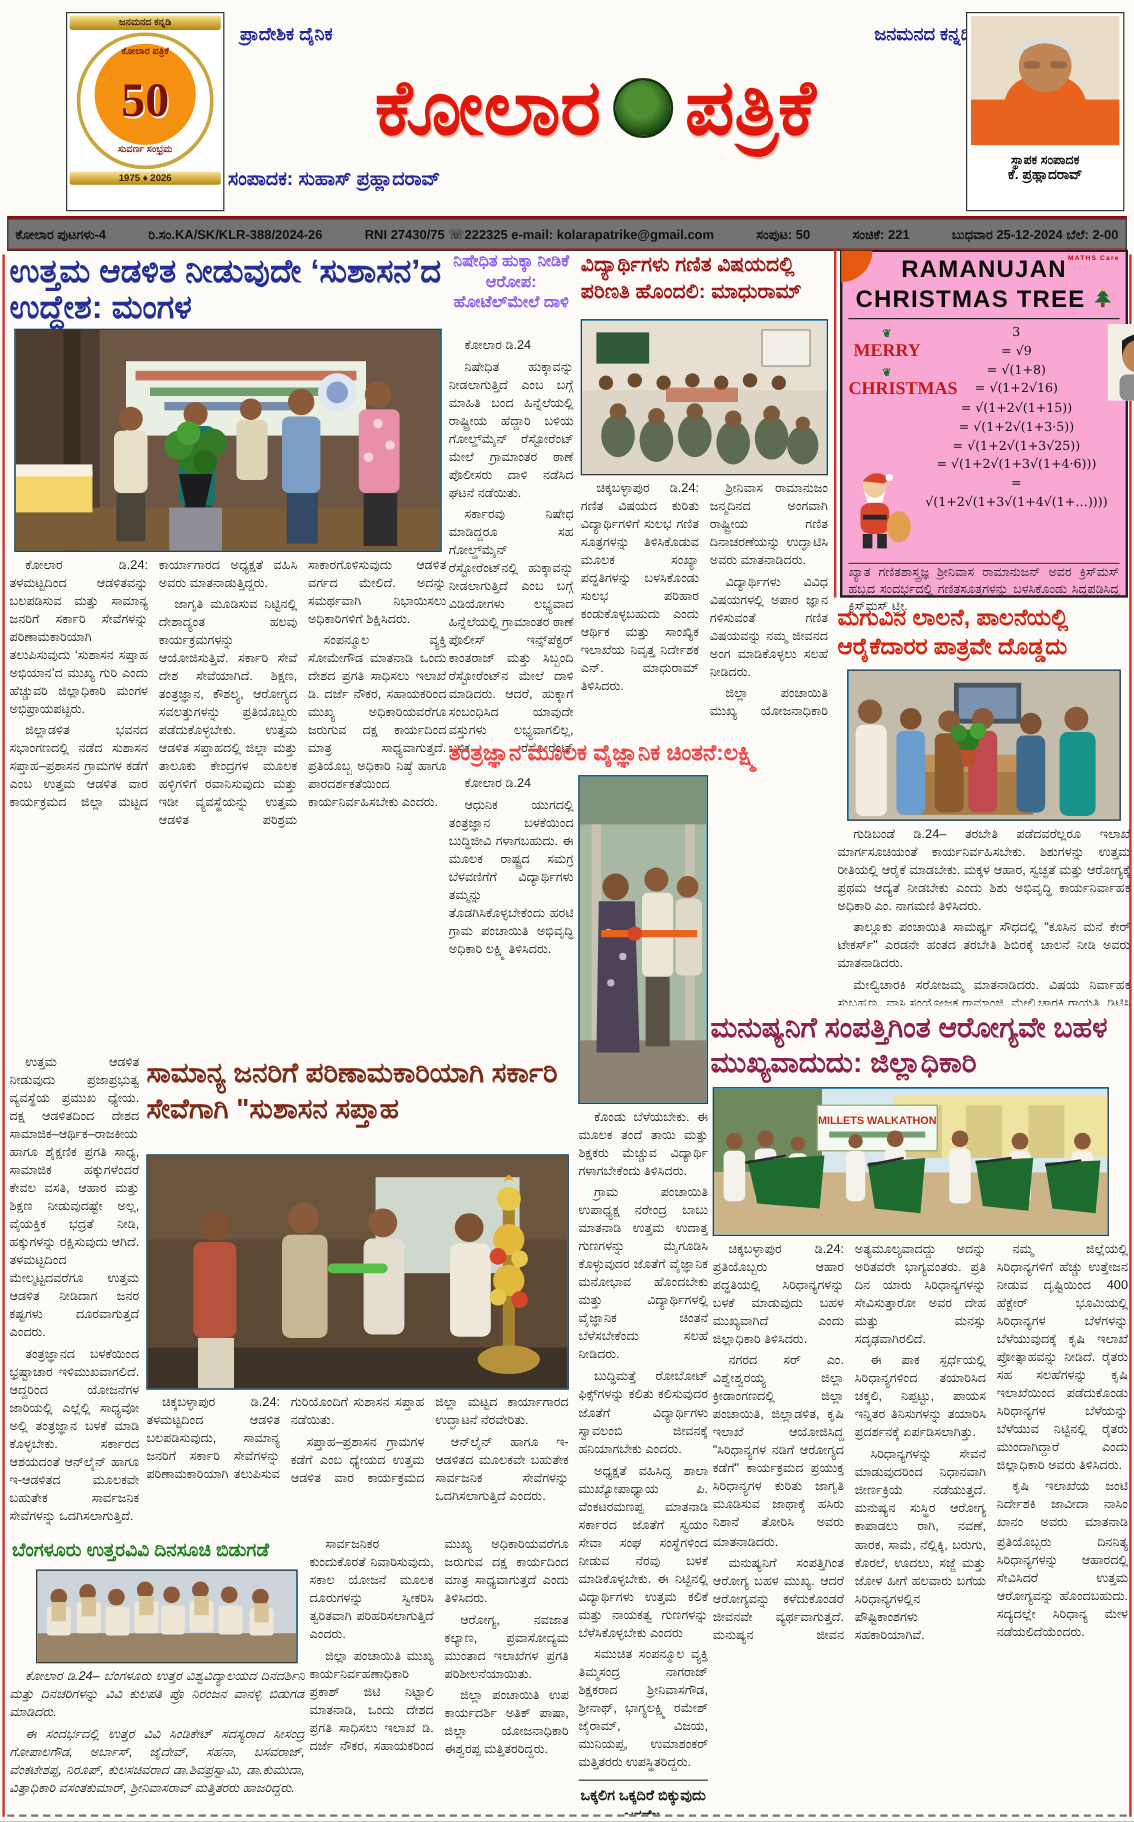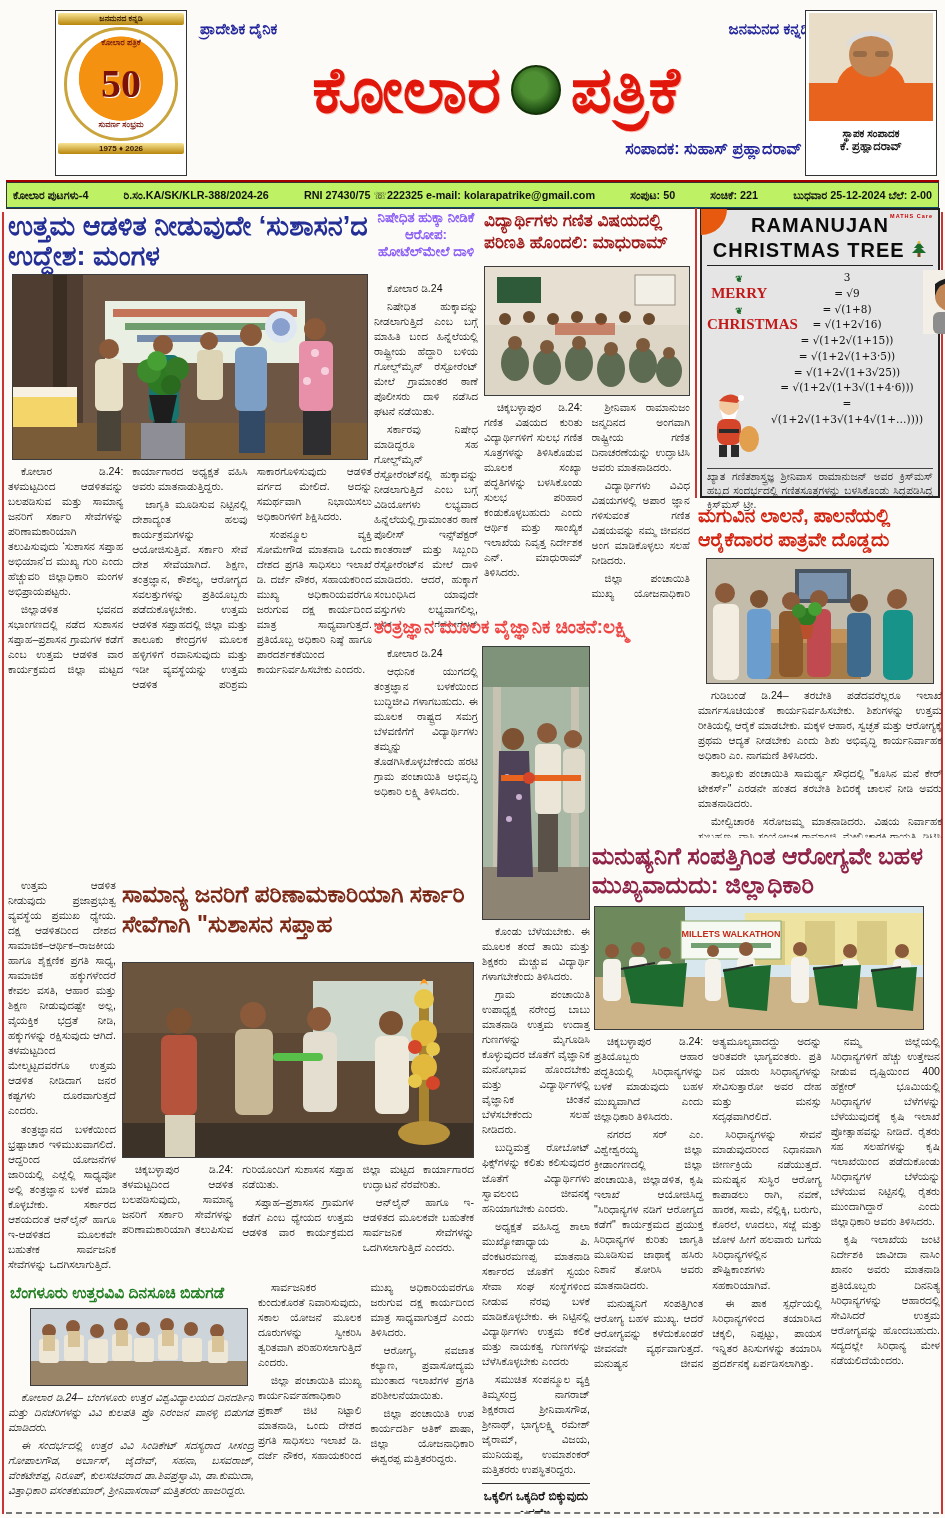--- a/index.html
+++ b/index.html
@@ -17,46 +17,46 @@
   .emblem-arc-bot{position:absolute;bottom:8px;left:0;right:0;font-size:8px;font-weight:bold;color:#7a1d13;}
   .fifty{position:absolute;top:30px;left:0;right:0;font-family:"Liberation Serif",serif;
          font-size:40px;font-weight:bold;color:#7a1208;text-shadow:1px 1px 0 #fff;}
   .tagline{font-size:15px;font-weight:bold;color:#22259b;}
   .main-title{display:flex;align-items:center;justify-content:center;gap:10px;
          color:#e2170b;font-weight:bold;font-size:64px;line-height:1;
          text-shadow:1px 1px 0 #f8b9ad;}
   .title-emblem{width:46px;height:46px;border-radius:50%;flex:0 0 auto;
          background:radial-gradient(circle at 45% 40%, #4f8f33 0 35%, #1c4a12 70%, #0c2a06);
          border:2px solid #143307;}
-  .editor-line{font-size:16px;font-weight:bold;color:#22259b;text-align:right;}
+  .editor-line{font-size:16px;font-weight:bold;color:#22259b;text-align:left;}
   .founder-box{border:1.5px solid #333;background:#fff;text-align:center;padding:2px;}
   .founder-label{font-size:10.5px;font-weight:bold;color:#111;margin-top:2px;}
   .founder-name{font-size:11.5px;font-weight:bold;color:#111;}
   
-  .infobar{border-top:2px solid #a40000;border-bottom:2px solid #0c4a6e;background:#bef264;}
+  .infobar{border-top:2px solid #a40000;border-bottom:2px solid #b91c1c;background:#737373;}
   .infobar-inner{border:1px solid #333;height:100%;display:flex;align-items:center;
       justify-content:space-between;padding:0 6px;font-size:10.8px;font-weight:bold;color:#111;white-space:nowrap;}
   
   .bt{font-size:10.6px;line-height:1.42;text-align:justify;color:#161616;overflow:hidden;}
   .bt p{margin:0 0 3px 0;text-indent:13px;}
   .c3{column-count:3;column-gap:9px;}
   .c2{column-count:2;column-gap:9px;}
   .photo{border:1px solid #3c3c3c;background:#0ea5e9;overflow:hidden;}
   .hl-main{font-size:27px;font-weight:bold;color:#232e96;line-height:1.1;}
   .hl-hookah{font-size:13.5px;font-weight:bold;color:#8b5cf6;text-align:center;line-height:1.25;margin-bottom:20px;}
   .hl-maths{font-size:17px;font-weight:bold;color:#9e1818;line-height:1.3;}
   .hl-tech{font-size:18.5px;font-weight:bold;color:#ef4444;}
   .hl-care{font-size:19px;font-weight:bold;color:#d32310;line-height:1.25;}
   .hl-millets{font-size:23.5px;font-weight:bold;color:#8e2248;line-height:1.25;}
   .hl-sushasana{font-size:23px;font-weight:bold;color:#7c2a18;line-height:1.3;}
   .hl-univ{font-size:15.5px;font-weight:bold;color:#1f7d1f;}
   .quote-box{border-top:1.5px solid #333;margin-top:6px;padding-top:4px;
       font-weight:bold;text-align:center;font-size:12px;text-indent:0;}
   
-  .rama-box{border:2px solid #222;background:#e5e5e5;padding:3px 5px;}
+  .rama-box{border:2px solid #222;background:#f9a8d4;padding:3px 5px;}
   .rama-title{font-size:20px;font-weight:bold;letter-spacing:1px;text-align:center;
       line-height:1.25;border-bottom:1.5px solid #222;padding-bottom:2px;color:#0b0b0b;position:relative;}
   .rama-corner{position:absolute;left:-6px;top:-4px;width:26px;height:26px;border-radius:0 0 26px 0;background:#e6590f;}
   .rama-badge{position:absolute;right:0;top:0;font-size:5.5px;color:#c00;font-weight:bold;line-height:1.1;}
   .eq{font-family:"DejaVu Serif","Liberation Serif",serif;font-size:10.5px;color:#111;
       text-align:center;line-height:1.5;}
   .merry{color:#c21a1a;font-family:Liberation Serif, serif;font-weight:bold;
       font-size:15px;line-height:1.05;text-align:center;}
   .merry .grn{color:#1c6b2a;font-size:9px;}
   .redline-v{width:2px;background:#c33;}
@@ -485,19 +485,19 @@
           <line x1="128" y1="64" x2="158" y2="58"></line>
           <line x1="218" y1="62" x2="248" y2="58"></line>
           <line x1="276" y1="64" x2="306" y2="60"></line>
       </g>
     </svg>
   </div>
   <div class="abs bt c3" style="left:594px;top:1034px;width:346px;height:478px;">
       <p>ಚಿಕ್ಕಬಳ್ಳಾಪುರ ಡಿ.24: ಪ್ರತಿಯೊಬ್ಬರು ಆಹಾರ ಪದ್ಧತಿಯಲ್ಲಿ ಸಿರಿಧಾನ್ಯಗಳನ್ನು ಬಳಕೆ ಮಾಡುವುದು ಬಹಳ ಮುಖ್ಯವಾಗಿದೆ ಎಂದು ಜಿಲ್ಲಾಧಿಕಾರಿ ತಿಳಿಸಿದರು.</p>
       <p>ನಗರದ ಸರ್ ಎಂ. ವಿಶ್ವೇಶ್ವರಯ್ಯ ಜಿಲ್ಲಾ ಕ್ರೀಡಾಂಗಣದಲ್ಲಿ ಜಿಲ್ಲಾ ಪಂಚಾಯಿತಿ, ಜಿಲ್ಲಾಡಳಿತ, ಕೃಷಿ ಇಲಾಖೆ ಆಯೋಜಿಸಿದ್ದ "ಸಿರಿಧಾನ್ಯಗಳ ನಡಿಗೆ ಆರೋಗ್ಯದ ಕಡೆಗೆ" ಕಾರ್ಯಕ್ರಮದ ಪ್ರಯುಕ್ತ ಸಿರಿಧಾನ್ಯಗಳ ಕುರಿತು ಜಾಗೃತಿ ಮೂಡಿಸುವ ಜಾಥಾಕ್ಕೆ ಹಸಿರು ನಿಶಾನೆ ತೋರಿಸಿ ಅವರು ಮಾತನಾಡಿದರು.</p>
       <p>ಮನುಷ್ಯನಿಗೆ ಸಂಪತ್ತಿಗಿಂತ ಆರೋಗ್ಯ ಬಹಳ ಮುಖ್ಯ. ಆದರೆ ಆರೋಗ್ಯವನ್ನು ಕಳೆದುಕೊಂಡರೆ ಜೀವನವೇ ವ್ಯರ್ಥವಾಗುತ್ತದೆ. ಮನುಷ್ಯನ ಜೀವನ ಅತ್ಯಮೂಲ್ಯವಾದದ್ದು ಅದನ್ನು ಅರಿತವರೇ ಭಾಗ್ಯವಂತರು. ಪ್ರತಿ ದಿನ ಯಾರು ಸಿರಿಧಾನ್ಯಗಳನ್ನು ಸೇವಿಸುತ್ತಾರೋ ಅವರ ದೇಹ ಮತ್ತು ಮನಸ್ಸು ಸದೃಢವಾಗಿರಲಿದೆ.</p>
+      <p>ಈ ಪಾಕ ಸ್ಪರ್ಧೆಯಲ್ಲಿ ಸಿರಿಧಾನ್ಯಗಳಿಂದ ತಯಾರಿಸಿದ ಚಕ್ಕಲಿ, ನಿಪ್ಪಟ್ಟು, ಪಾಯಸ ಇನ್ನಿತರ ತಿನಿಸುಗಳನ್ನು ತಯಾರಿಸಿ ಪ್ರದರ್ಶನಕ್ಕೆ ಏರ್ಪಡಿಸಲಾಗಿತ್ತು.</p>
       <p>ಸಿರಿಧಾನ್ಯಗಳನ್ನು ಸೇವನೆ ಮಾಡುವುದರಿಂದ ನಿಧಾನವಾಗಿ ಜೀರ್ಣಕ್ರಿಯೆ ನಡೆಯುತ್ತದೆ. ಮನುಷ್ಯನ ಸುಸ್ಥಿರ ಆರೋಗ್ಯ ಕಾಪಾಡಲು ರಾಗಿ, ನವಣೆ, ಹಾರಕ, ಸಾಮೆ, ನೆಲ್ಲಿಕ್ಕಿ, ಬರುಗು, ಕೊರಲೆ, ಊದಲು, ಸಜ್ಜೆ ಮತ್ತು ಜೋಳ ಹೀಗೆ ಹಲವಾರು ಬಗೆಯ ಸಿರಿಧಾನ್ಯಗಳಲ್ಲಿನ ಪೌಷ್ಟಿಕಾಂಶಗಳು ಸಹಕಾರಿಯಾಗಿವೆ.</p>
-      <p>ಈ ಪಾಕ ಸ್ಪರ್ಧೆಯಲ್ಲಿ ಸಿರಿಧಾನ್ಯಗಳಿಂದ ತಯಾರಿಸಿದ ಚಕ್ಕಲಿ, ನಿಪ್ಪಟ್ಟು, ಪಾಯಸ ಇನ್ನಿತರ ತಿನಿಸುಗಳನ್ನು ತಯಾರಿಸಿ ಪ್ರದರ್ಶನಕ್ಕೆ ಏರ್ಪಡಿಸಲಾಗಿತ್ತು.</p>
       <p>ನಮ್ಮ ಜಿಲ್ಲೆಯಲ್ಲಿ ಸಿರಿಧಾನ್ಯಗಳಿಗೆ ಹೆಚ್ಚು ಉತ್ತೇಜನ ನೀಡುವ ದೃಷ್ಟಿಯಿಂದ 400 ಹೆಕ್ಟೇರ್ ಭೂಮಿಯಲ್ಲಿ ಸಿರಿಧಾನ್ಯಗಳ ಬೆಳೆಗಳನ್ನು ಬೆಳೆಯುವುದಕ್ಕೆ ಕೃಷಿ ಇಲಾಖೆ ಪ್ರೋತ್ಸಾಹವನ್ನು ನೀಡಿದೆ. ರೈತರು ಸಹ ಸಲಹೆಗಳನ್ನು ಕೃಷಿ ಇಲಾಖೆಯಿಂದ ಪಡೆದುಕೊಂಡು ಸಿರಿಧಾನ್ಯಗಳ ಬೆಳೆಯನ್ನು ಬೆಳೆಯುವ ನಿಟ್ಟಿನಲ್ಲಿ ರೈತರು ಮುಂದಾಗಿದ್ದಾರೆ ಎಂದು ಜಿಲ್ಲಾಧಿಕಾರಿ ಅವರು ತಿಳಿಸಿದರು.</p>
       <p>ಕೃಷಿ ಇಲಾಖೆಯ ಜಂಟಿ ನಿರ್ದೇಶಕಿ ಜಾವೀದಾ ನಾಸಿಂ ಖಾನಂ ಅವರು ಮಾತನಾಡಿ ಪ್ರತಿಯೊಬ್ಬರು ದಿನನಿತ್ಯ ಸಿರಿಧಾನ್ಯಗಳನ್ನು ಆಹಾರದಲ್ಲಿ ಸೇವಿಸಿದರೆ ಉತ್ತಮ ಆರೋಗ್ಯವನ್ನು ಹೊಂದಬಹುದು. ಸದ್ಯದಲ್ಲೇ ಸಿರಿಧಾನ್ಯ ಮೇಳ ನಡೆಯಲಿದೆಯೆಂದರು.</p>
     </div>
 
 </div>
 
 </body></html>

